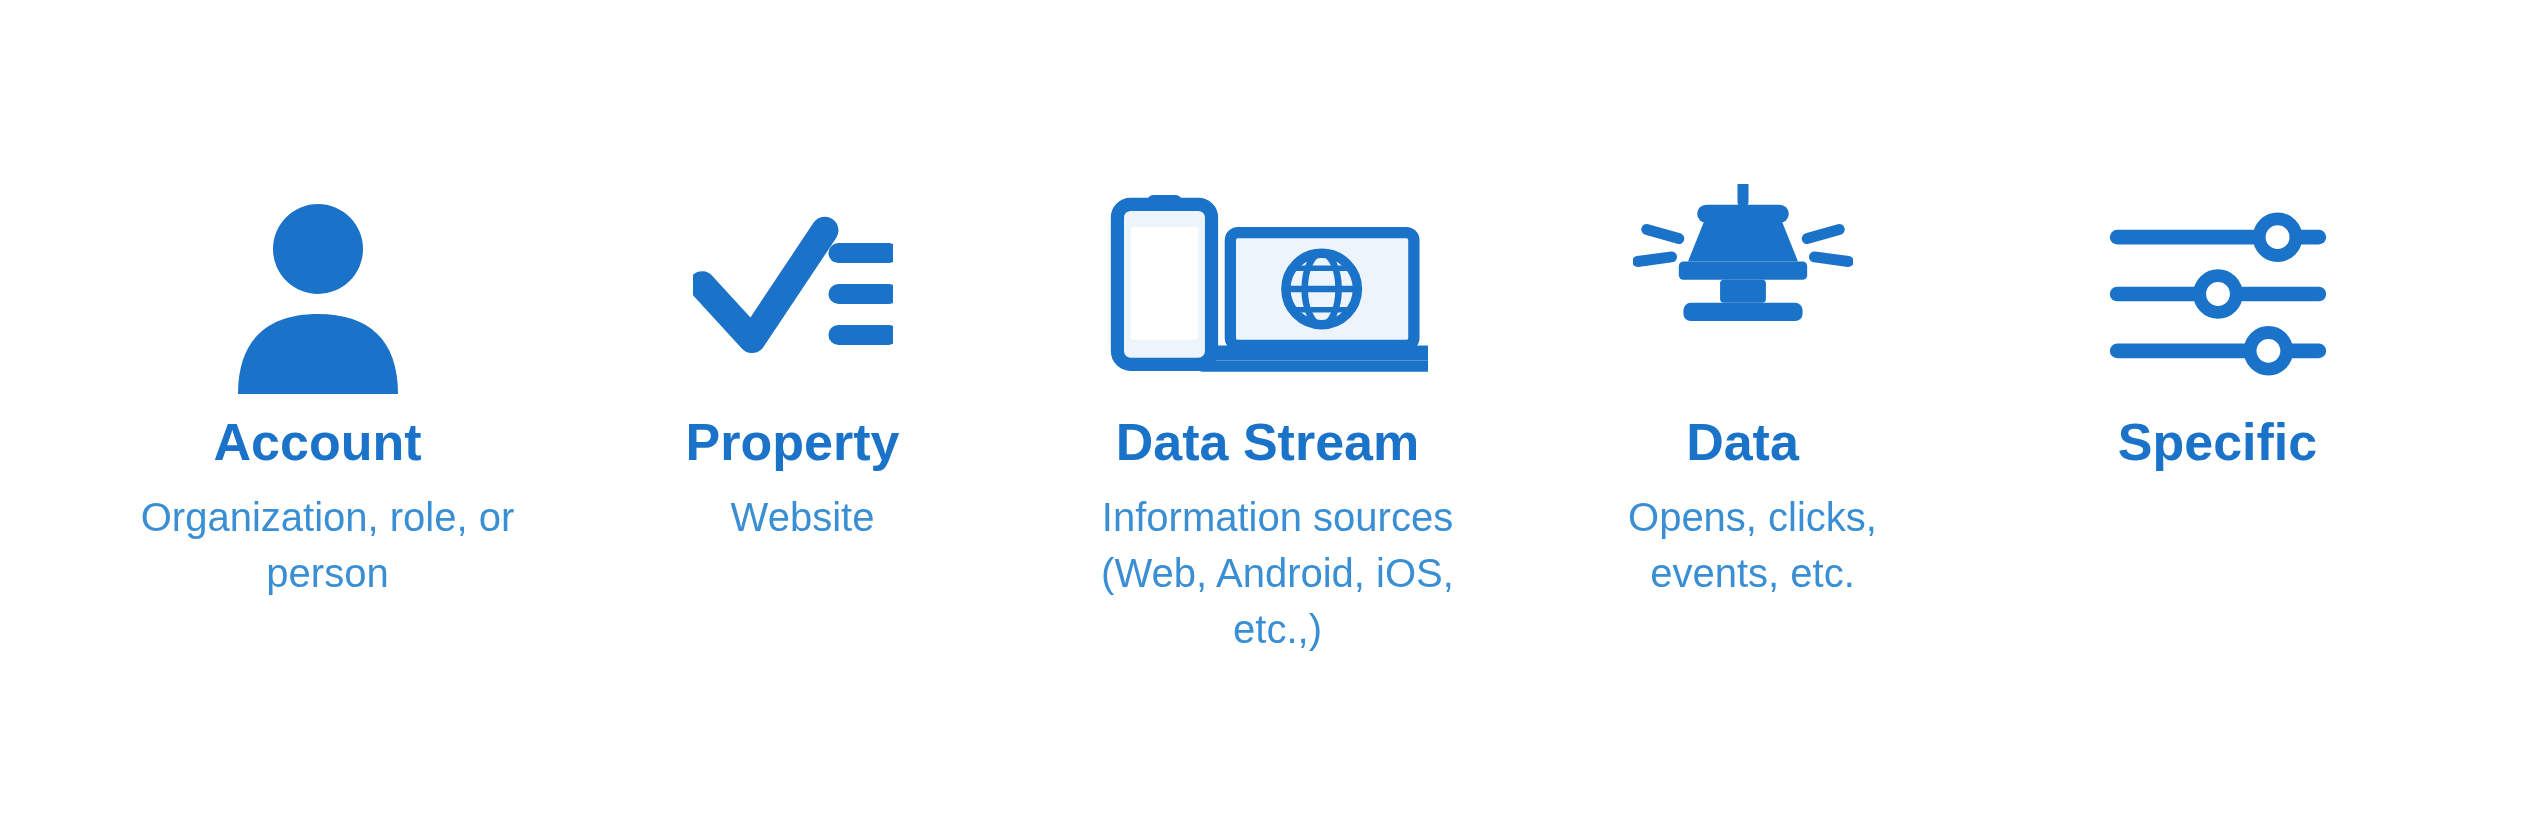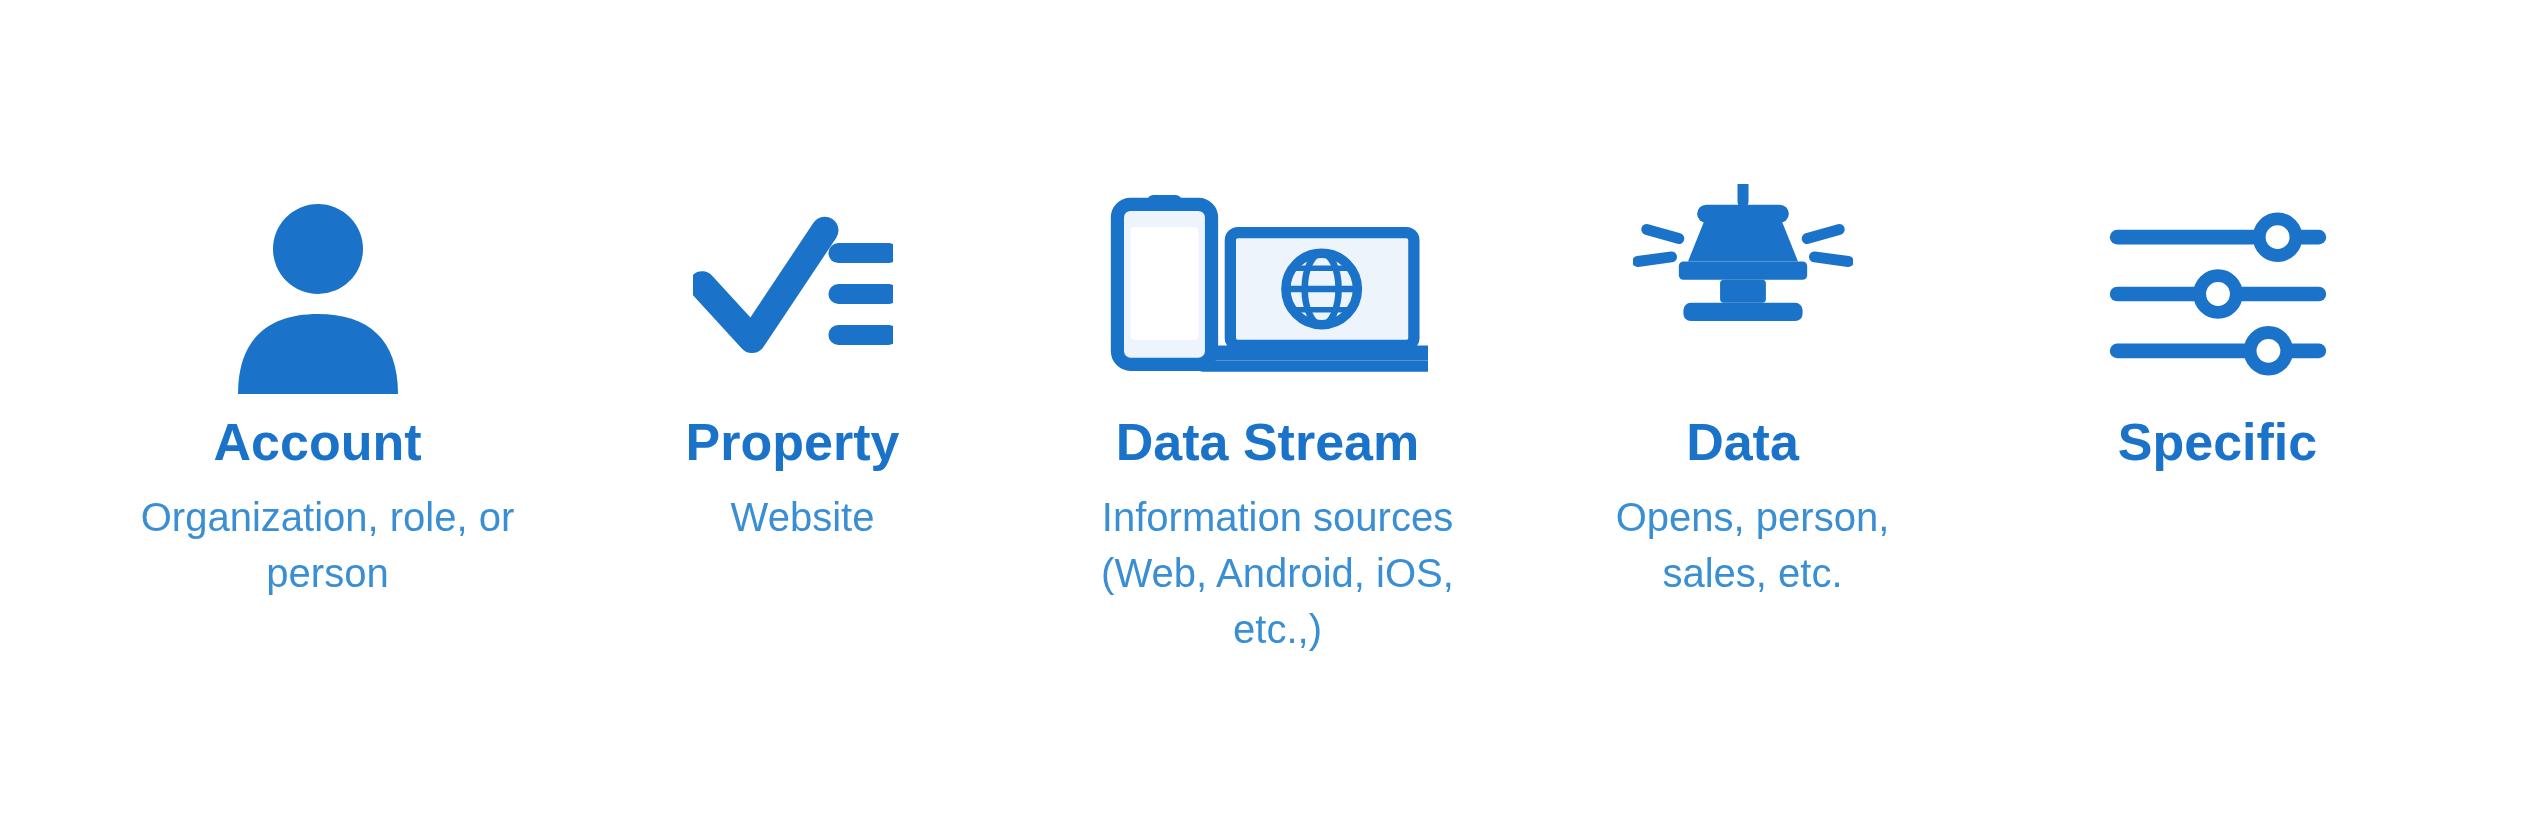--- a/index.html
+++ b/index.html
@@ -159,21 +159,21 @@
         <line x1="50" y1="55" x2="15" y2="45" stroke="#1a73c8" stroke-width="12" stroke-linecap="round"></line>
         <line x1="42" y1="75" x2="5" y2="80" stroke="#1a73c8" stroke-width="12" stroke-linecap="round"></line>
 
         <line x1="190" y1="55" x2="225" y2="45" stroke="#1a73c8" stroke-width="12" stroke-linecap="round"></line>
         <line x1="198" y1="75" x2="235" y2="80" stroke="#1a73c8" stroke-width="12" stroke-linecap="round"></line>
 
         <line x1="120" y1="15" x2="120" y2="-5" stroke="#1a73c8" stroke-width="12" stroke-linecap="round"></line>
       </svg>
     </div>
     <div class="title">Data</div>
-    <div class="desc">Opens, person, sales, etc.</div>
+    <div class="desc">Opens, clicks, events, etc.</div>
   </div>
 
   <div class="column">
     <div class="icon-area parameter-icon">
       <svg viewBox="0 0 240 200" fill="none" xmlns="http://www.w3.org/2000/svg">
 
         <line x1="10" y1="38" x2="230" y2="38" stroke="#1a73c8" stroke-width="16" stroke-linecap="round"></line>
 
         <circle cx="185" cy="38" r="20" fill="white" stroke="#1a73c8" stroke-width="14"></circle>
 

